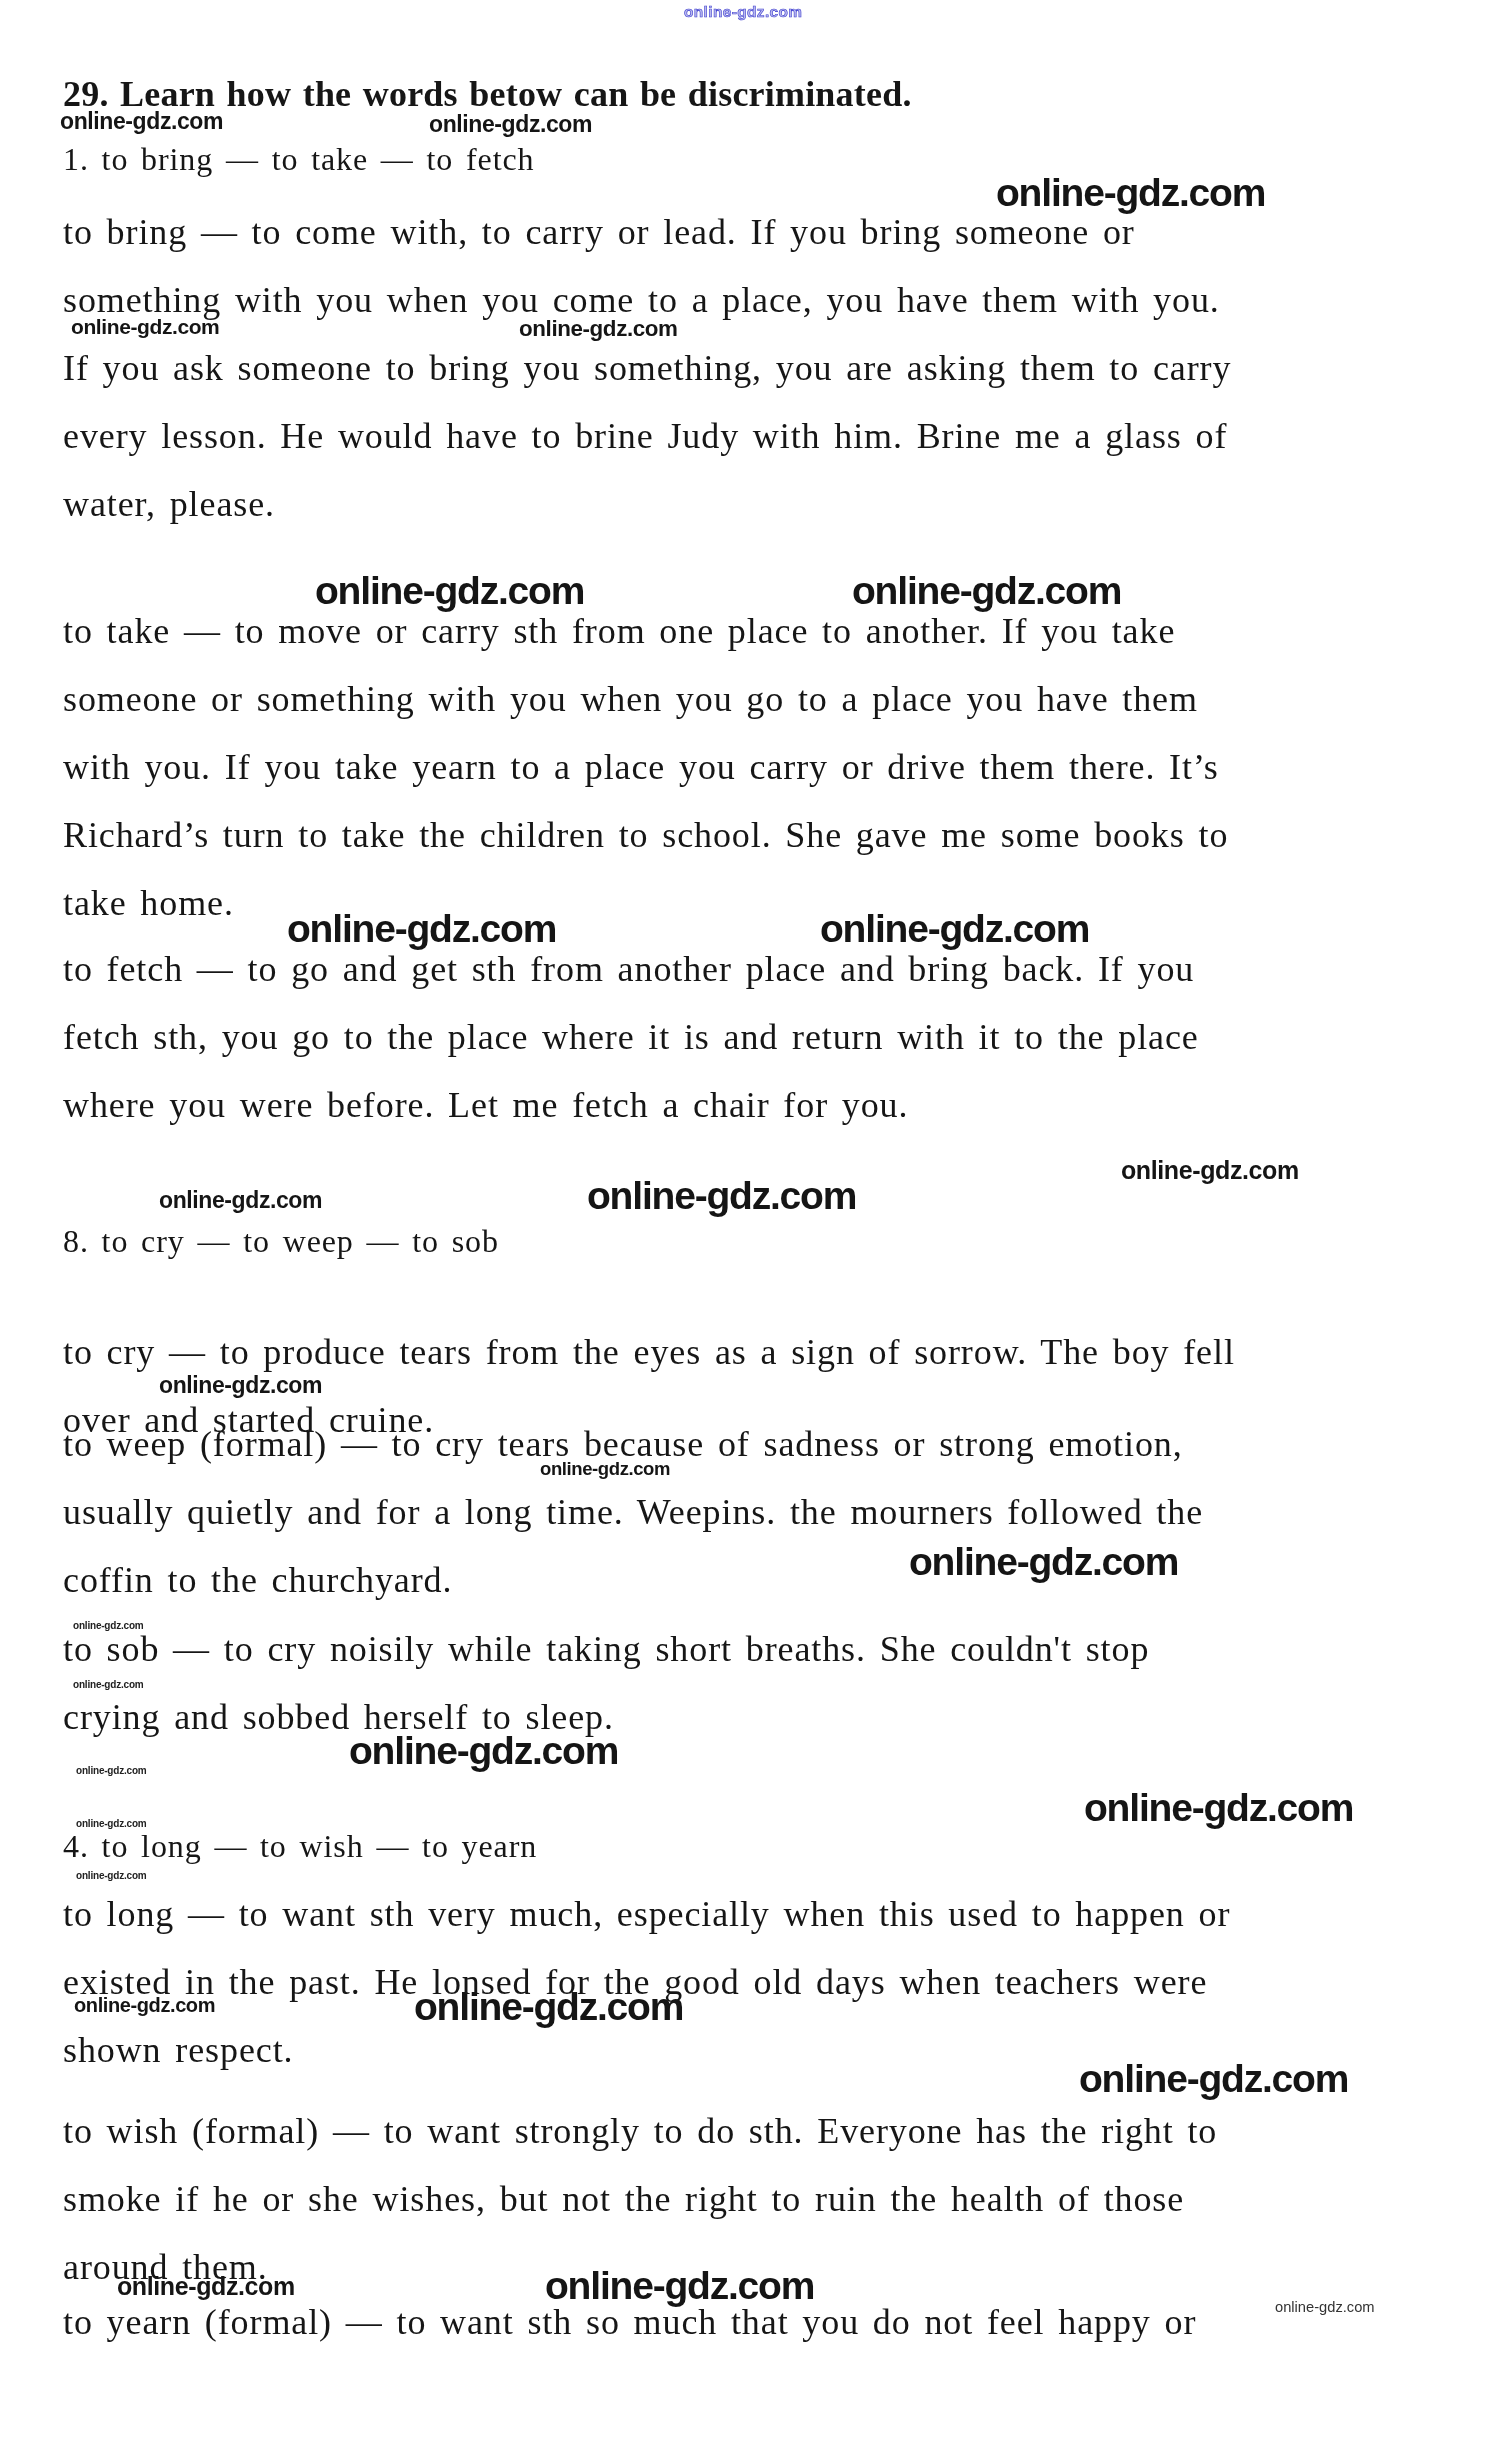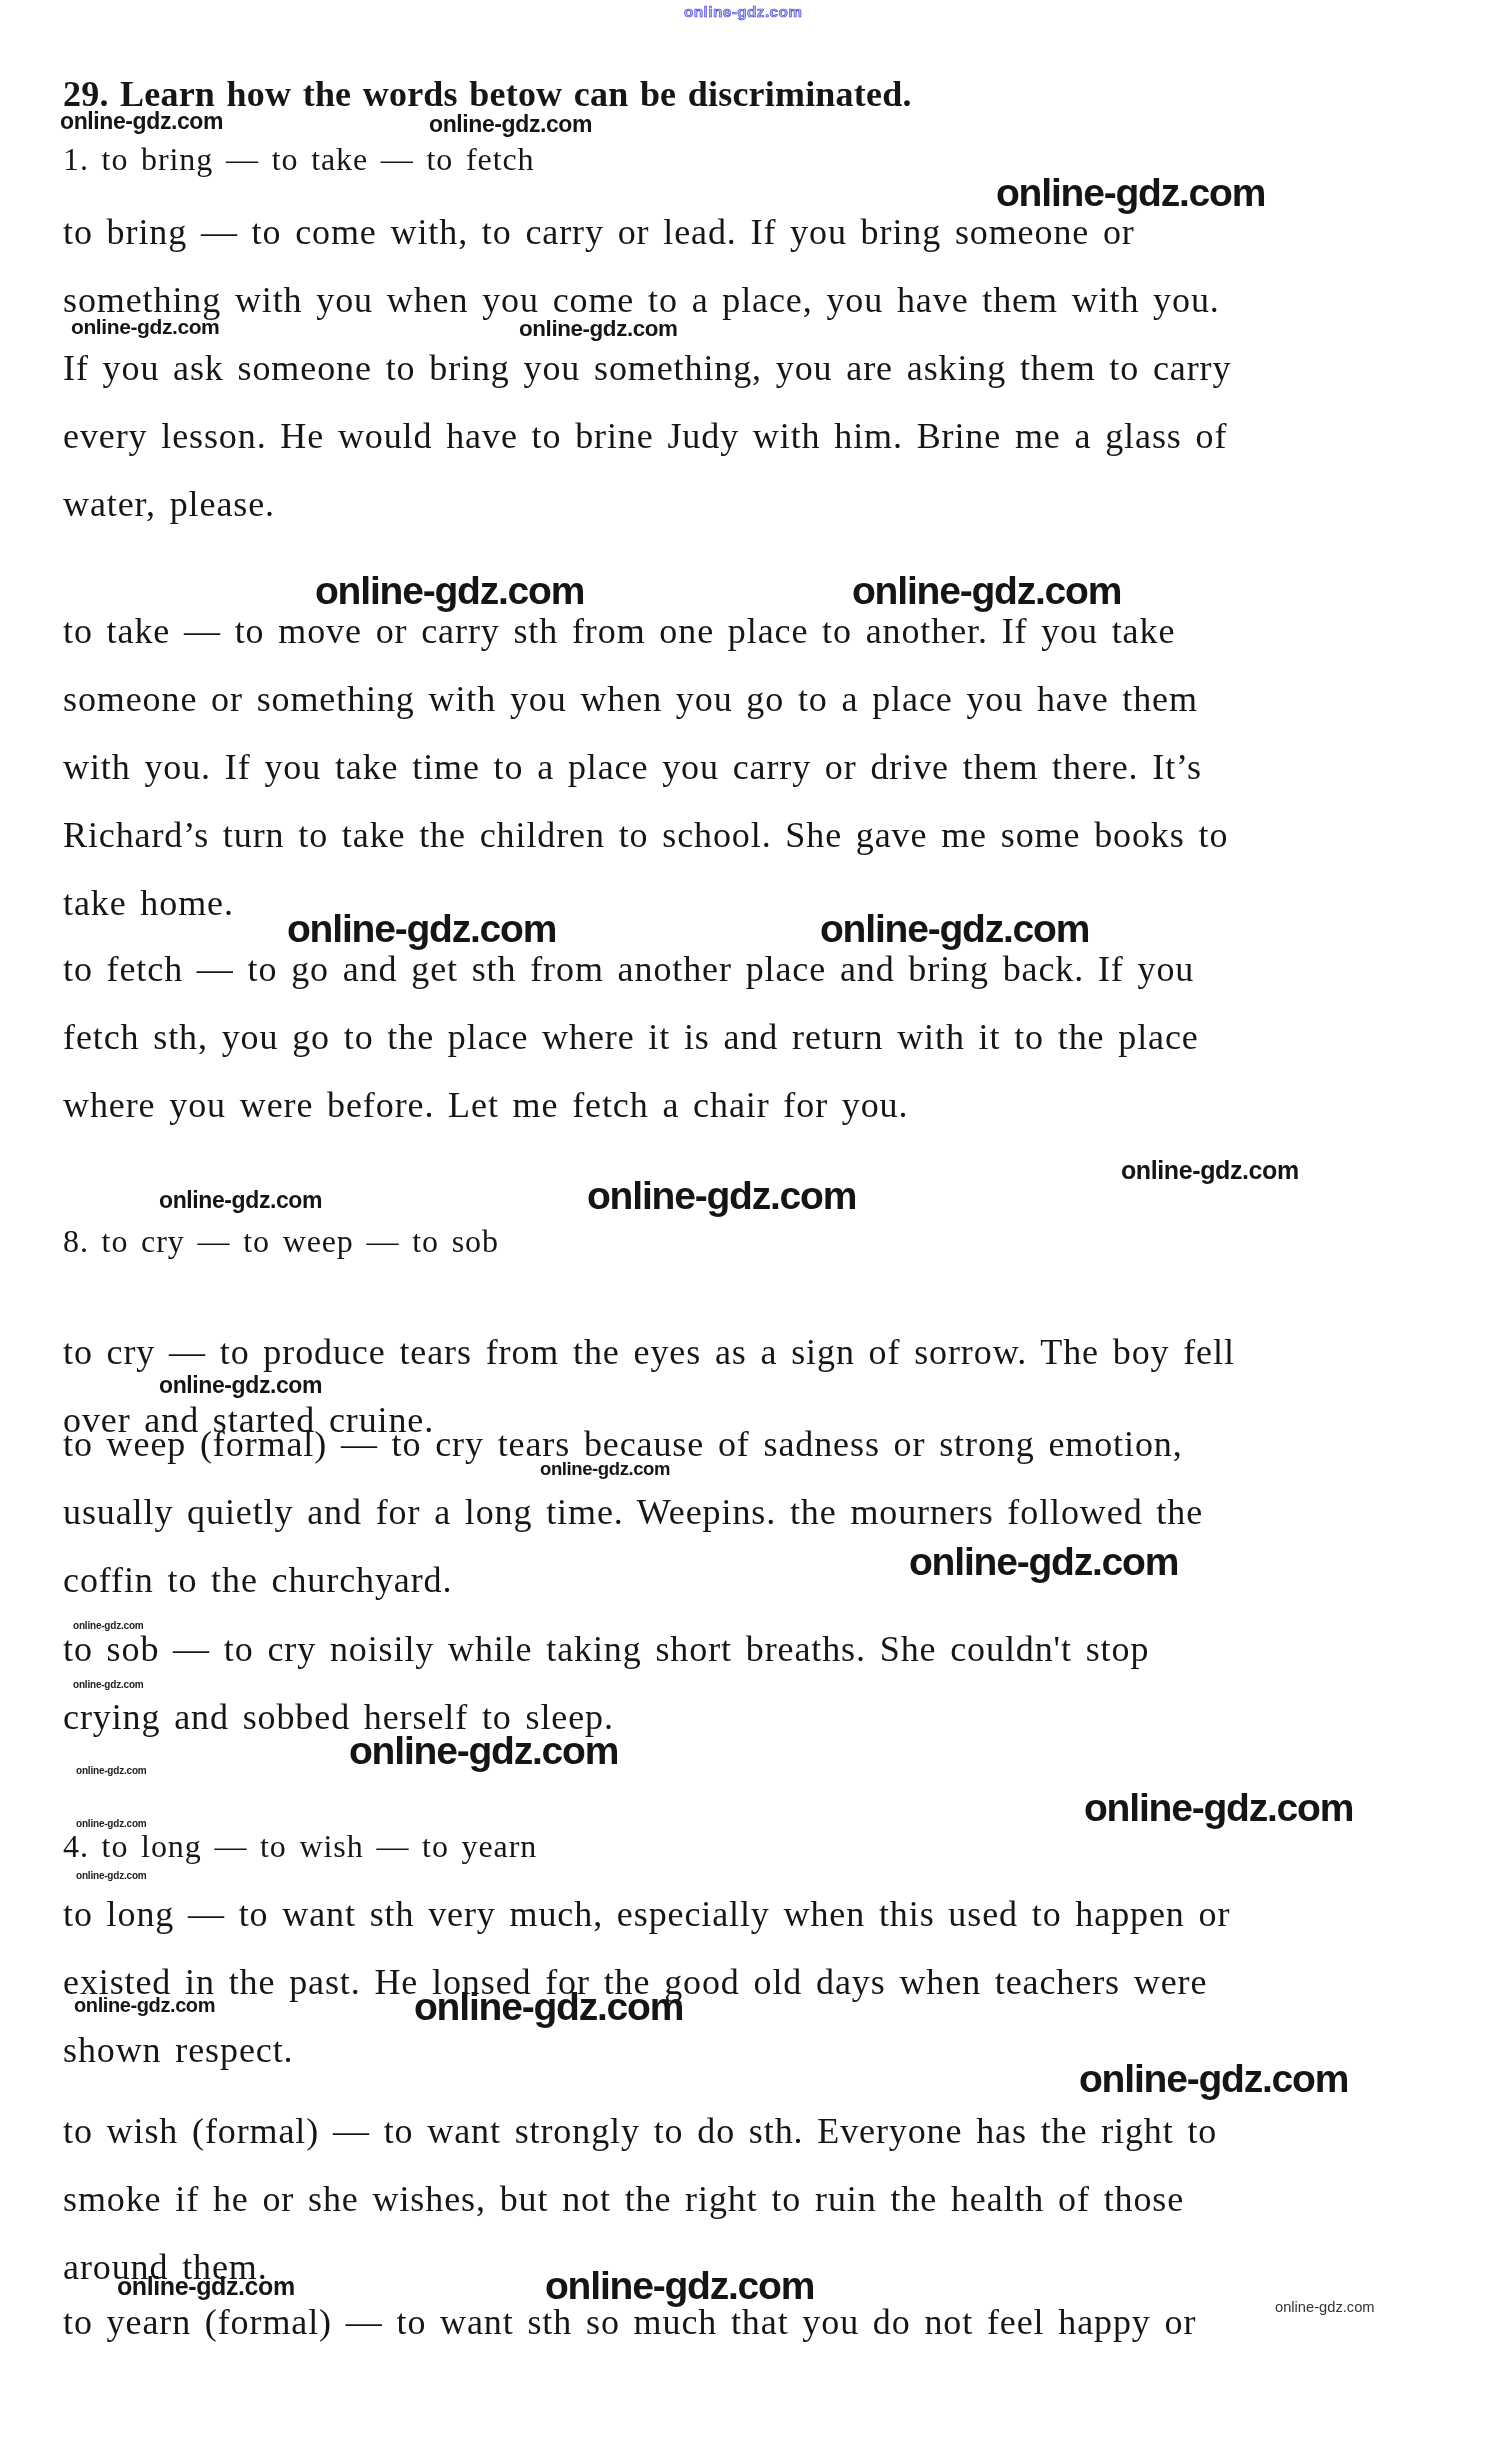--- a/index.html
+++ b/index.html
@@ -91,21 +91,21 @@
       <div class="block para" style="top: 208px;">
         <div class="line">to bring — to come with, to carry or lead. If you bring someone or</div>
         <div class="line">something with you when you come to a place, you have them with you.</div>
         <div class="line">If you ask someone to bring you something, you are asking them to carry</div>
         <div class="line">every lesson. He would have to brine Judy with him. Brine me a glass of</div>
         <div class="line">water, please.</div>
       </div>
       <div class="block para" style="top: 607px;">
         <div class="line">to take — to move or carry sth from one place to another. If you take</div>
         <div class="line">someone or something with you when you go to a place you have them</div>
-        <div class="line">with you. If you take time to a place you carry or drive them there. It’s</div>
+        <div class="line">with you. If you take yearn to a place you carry or drive them there. It’s</div>
         <div class="line">Richard’s turn to take the children to school. She gave me some books to</div>
         <div class="line">take home.</div>
       </div>
       <div class="block para" style="top: 945px;">
         <div class="line">to fetch — to go and get sth from another place and bring back. If you</div>
         <div class="line">fetch sth, you go to the place where it is and return with it to the place</div>
         <div class="line">where you were before. Let me fetch a chair for you.</div>
       </div>
       <div class="block heading" style="top: 1217px;">
         <div class="line">8. to cry — to weep — to sob</div>

